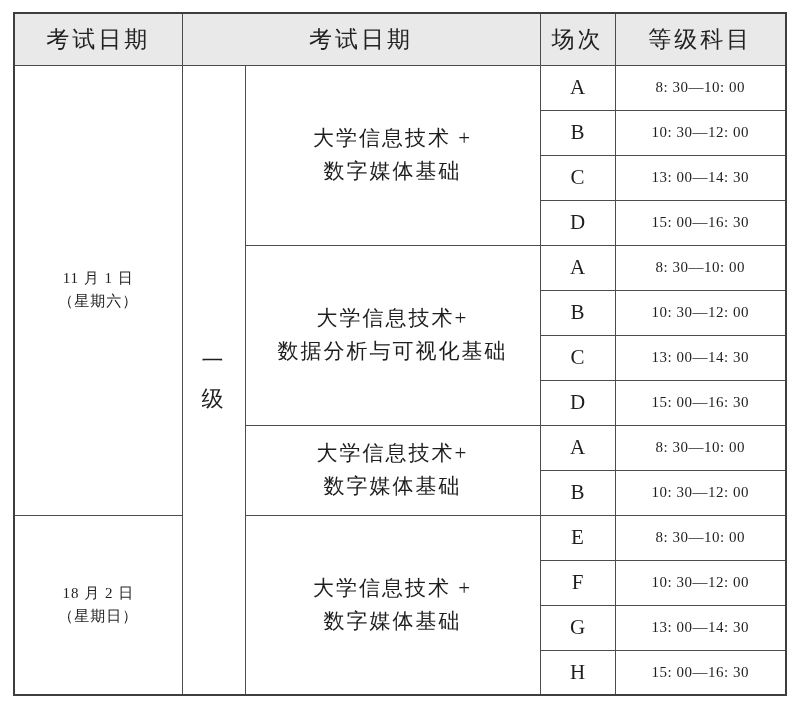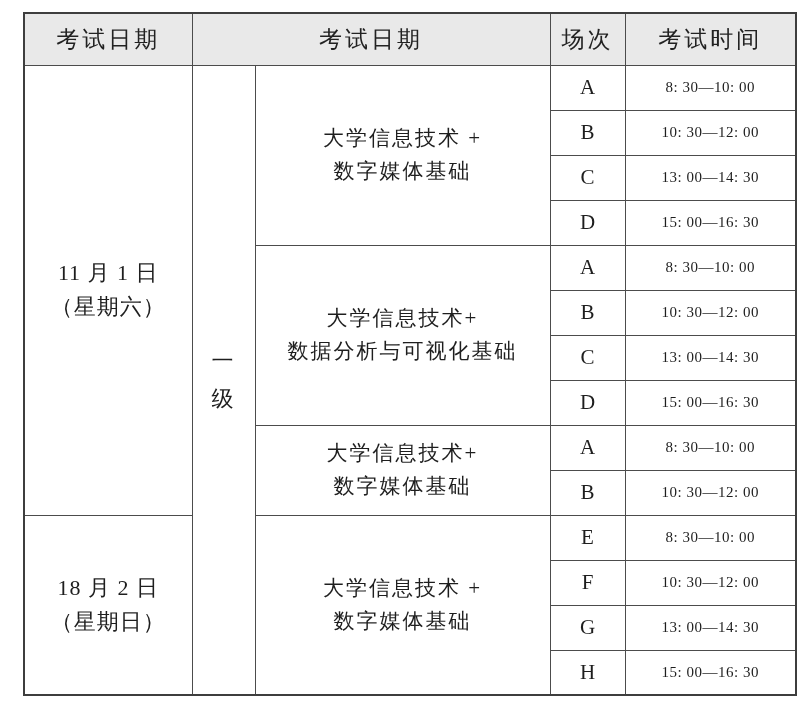--- a/index.html
+++ b/index.html
@@ -7,21 +7,21 @@
     margin: 0;
     padding: 0;
     width: 800px;
     height: 704px;
     background: #ffffff;
     font-family: "Liberation Serif", "DejaVu Serif", serif;
   }
   .page {
     width: 800px;
     height: 704px;
-    padding: 12px 23px;
+    padding: 12px 13px;
     border-radius: 9px;
   }
   table.schedule {
     width: 774px;
     border-collapse: collapse;
     table-layout: fixed;
     color: #1e1e1e;
   }
   table.schedule th,
   table.schedule td {
@@ -37,21 +37,21 @@
   tr.header-row { height: 52px; }
   tr.body-row   { height: 45px; }
   th.header-cell {
     background: #e9e9e9;
     font-weight: normal;
     font-size: 23px;
     letter-spacing: 3px;
     color: #222222;
   }
   td.date-cell {
-    font-size: 22px;
+    font-size: 15px;
     letter-spacing: 1px;
     line-height: 1.55;
     margin-left: 25px;
   }
   td.level-cell {
     font-size: 22px;
     letter-spacing: 2px;
     line-height: 1.7;
   }
   td.subject-cell {
@@ -80,21 +80,21 @@
       <col style="width:295px">
       <col style="width:75px">
       <col style="width:171px">
     </colgroup>
 
     <tbody>
         <tr class="header-row">
       <th class="header-cell">考试日期</th>
       <th class="header-cell" colspan="2">考试日期</th>
       <th class="header-cell">场次</th>
-      <th class="header-cell">考试时间</th>
+      <th class="header-cell">等级科目</th>
     </tr>
 
     <tr class="body-row">
       <td class="date-cell" rowspan="10">
         <div>11 月 1 日</div>
         <div>（星期六）</div>
       </td>
       <td class="level-cell" rowspan="14">
         <div>一</div>
         <div>级</div>

